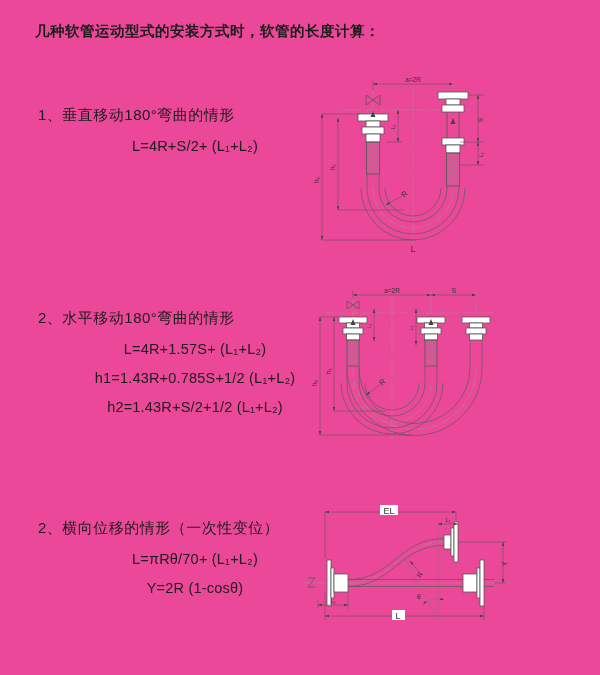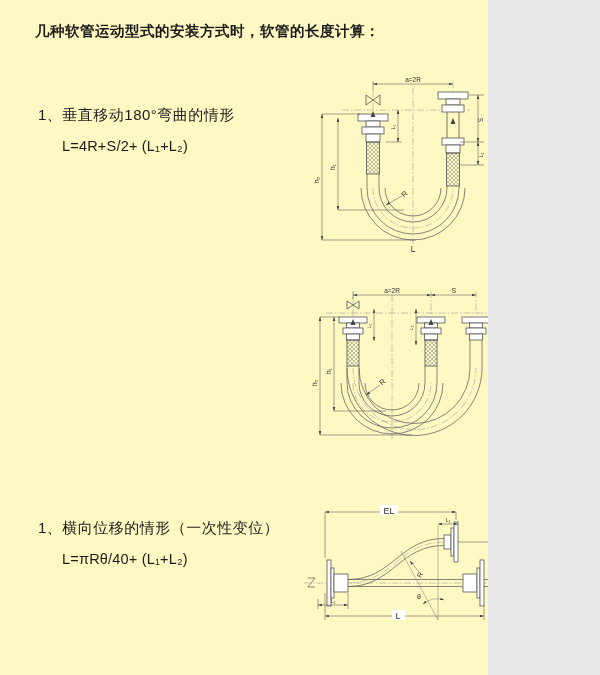--- a/index.html
+++ b/index.html
@@ -1,27 +1,27 @@
 <!DOCTYPE html>
 <html><head>
 <meta charset="utf-8">
 <style>
   html,body{margin:0;padding:0;background:#e8e8e8;}
   .page{
-    position:relative;width:488px;height:675px;background:#fef9c3;overflow:hidden;
+    position:relative;width:600px;height:675px;background:#ec4899;overflow:hidden;
     font-family:"Liberation Sans","DejaVu Sans",sans-serif;color:#1c1c1c;
   }
   .page-title{
     position:absolute;left:35px;top:22px;font-size:14.5px;font-weight:700;letter-spacing:.5px;
   }
   .section{position:absolute;left:38px;width:290px;}
   .section h3{
     margin:0;font-size:15px;font-weight:400;letter-spacing:.5px;white-space:nowrap;
   }
-  .formulas{list-style:none;margin:7px 0 0 0;padding:0 0 0 24px;}
+  .formulas{list-style:none;margin:7px 0 0 0;padding:0 0 0 24px;text-align:center;}
   .formulas li{
     font-size:14.5px;font-weight:400;line-height:29px;white-space:nowrap;letter-spacing:.2px;
   }
   #sec1{top:106px;} #sec2{top:309px;} #sec3{top:519px;}
   .diag{position:absolute;}
   #d1{left:308px;top:70px;} #d2{left:308px;top:283px;} #d3{left:298px;top:498px;}
   svg text{fill:#333;font-family:"Liberation Sans","DejaVu Sans",sans-serif;}
 </style>
 </head>
 <body>
@@ -30,25 +30,34 @@
 
   <div class="page-title">几种软管运动型式的安装方式时，软管的长度计算：</div>
 
   <div class="section" id="sec1">
     <h3>1、垂直移动180°弯曲的情形</h3>
     <ul class="formulas">
       <li>L=4R+S/2+ (L₁+L₂)</li>
     </ul>
   </div>
 
+  <div class="section" id="sec2">
+    <h3>2、水平移动180°弯曲的情形</h3>
+    <ul class="formulas">
+      <li>L=4R+1.57S+ (L₁+L₂)</li>
+      <li>h1=1.43R+0.785S+1/2 (L₁+L₂)</li>
+      <li>h2=1.43R+S/2+1/2 (L₁+L₂)</li>
+    </ul>
+  </div>
 
   <div class="section" id="sec3">
-    <h3>1、横向位移的情形（一次性变位）</h3>
+    <h3>2、横向位移的情形（一次性变位）</h3>
     <ul class="formulas">
-      <li>L=πRθ/40+ (L₁+L₂)</li>
+      <li>L=πRθ/70+ (L₁+L₂)</li>
+      <li>Y=2R (1-cosθ)</li>
     </ul>
   </div>
 
   <svg class="diag" id="d1" width="290" height="190" viewBox="0 0 290 190">
     <defs>
       <marker id="ar1" viewBox="0 0 10 10" refX="9.5" refY="5" markerWidth="8" markerHeight="8" orient="auto-start-reverse">
         <path d="M0,2 L10,5 L0,8 Z" fill="#444"></path>
       </marker>
       <pattern id="br1" patternUnits="userSpaceOnUse" width="4" height="4">
         <path d="M0,4 L4,0 M0,0 L4,4" stroke="#8a8a8a" stroke-width="0.55" fill="none"></path>

